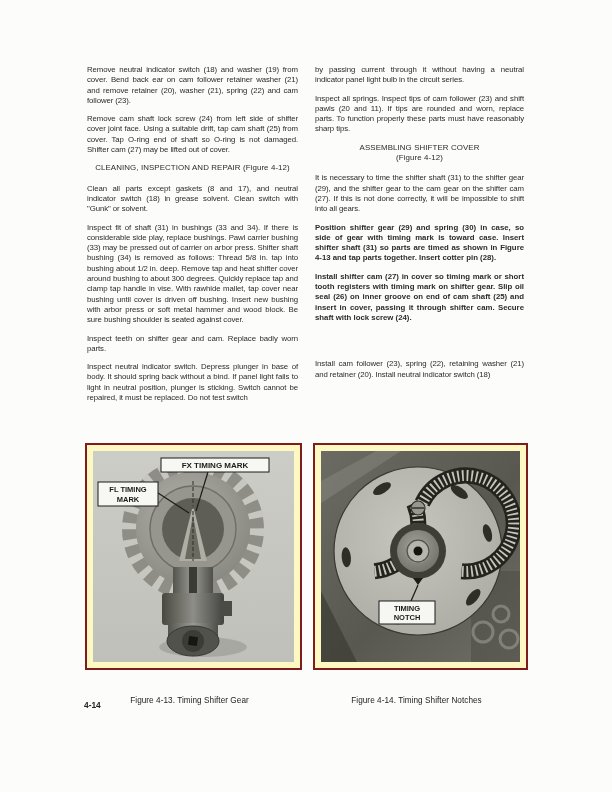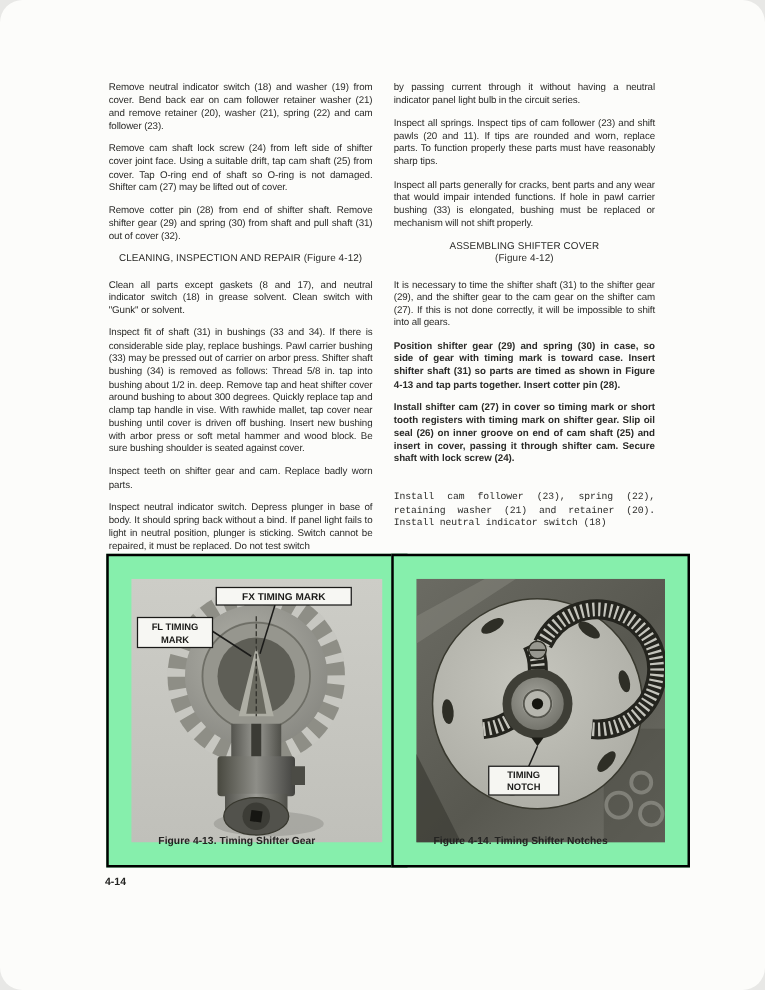--- a/index.html
+++ b/index.html
@@ -1,76 +1,74 @@
 <!DOCTYPE html>
 <html><head>
 <meta charset="utf-8">
 <style>
   html,body { margin:0; padding:0; background:#e8e8e6; }
   .page {
     position:relative; width:612px; height:792px; margin:0 auto;
     background:#fcfcfa; overflow:hidden;
-    font-family:"Liberation Sans", sans-serif; color:#2b2b29;border-radius:18px;
+    font-family:"Liberation Sans", sans-serif; color:#2b2b29;
   }
   .col {
     position:absolute; top:65px; font-size:7.8px; line-height:10.3px;
     text-align:justify; letter-spacing:-0.08px;
   }
   .col-left  { left:87px;  width:211px; }
   .col-right { left:315px; width:209px; }
   .col p { margin:0 0 8px 0; }
   .col h3 {
     margin:3px 0 10px 0; font-size:7.9px; font-weight:400;
     letter-spacing:0.1px; white-space:pre-line; text-align:center;
   }
   .col-right h3 { margin-top:7px; }
   p.em { font-weight:700; letter-spacing:0; }
-  p.gap-top { margin-top:21px;font-family:Liberation Mono, monospace; }
+  p.gap-top { margin-top:36px; }
 
   .figure {
-    position:absolute; border:2px solid #000000; background:#86efac; padding:18px;
+    position:absolute; border:2px solid #7f1d1d; background:#fef9c3; padding:6px;
   }
   .fig1 { left:85px;  top:443px; width:201px; height:211px; }
   .fig2 { left:313px; top:443px; width:199px; height:211px;text-align:right; }
   .figure svg { display:block; }
 
   .caption {
-    position:absolute; top:668px; font-size:8.2px; font-weight:700;
+    position:absolute; top:696px; font-size:8.2px; font-weight:400;
     text-align:center; color:#232321; letter-spacing:0.05px;
   }
   .cap1 { left:85px;  width:209px; }
   .cap2 { left:313px; width:207px; }
 
   .page-number {
     position:absolute; left:84px; top:681px; font-size:8.4px; font-weight:700;
     color:#232321;
     margin-top:19px;
   }
   svg text { font-family:"Liberation Sans", sans-serif; font-weight:700; fill:#1b1b19; }
 </style>
 </head>
 <body>
 
 <div class="page">
 
   <div class="col col-left">
     <p>Remove neutral indicator switch (18) and washer (19) from cover. Bend back ear on cam follower retainer washer (21) and remove retainer (20), washer (21), spring (22) and cam follower (23).</p>
     <p>Remove cam shaft lock screw (24) from left side of shifter cover joint face. Using a suitable drift, tap cam shaft (25) from cover. Tap O-ring end of shaft so O-ring is not damaged. Shifter cam (27) may be lifted out of cover.</p>
-    <p>Remove cotter pin (28) from end of shifter shaft. Remove shifter gear (29) and spring (30) from shaft and pull shaft (31) out of cover (32).</p>
     <h3>CLEANING, INSPECTION AND REPAIR (Figure 4-12)</h3>
     <p>Clean all parts except gaskets (8 and 17), and neutral indicator switch (18) in grease solvent. Clean switch with "Gunk" or solvent.</p>
     <p>Inspect fit of shaft (31) in bushings (33 and 34). If there is considerable side play, replace bushings. Pawl carrier bushing (33) may be pressed out of carrier on arbor press. Shifter shaft bushing (34) is removed as follows: Thread 5/8 in. tap into bushing about 1/2 in. deep. Remove tap and heat shifter cover around bushing to about 300 degrees. Quickly replace tap and clamp tap handle in vise. With rawhide mallet, tap cover near bushing until cover is driven off bushing. Insert new bushing with arbor press or soft metal hammer and wood block. Be sure bushing shoulder is seated against cover.</p>
     <p>Inspect teeth on shifter gear and cam. Replace badly worn parts.</p>
     <p>Inspect neutral indicator switch. Depress plunger in base of body. It should spring back without a bind. If panel light fails to light in neutral position, plunger is sticking. Switch cannot be repaired, it must be replaced. Do not test switch</p>
   </div>
 
   <div class="col col-right">
     <p>by passing current through it without having a neutral indicator panel light bulb in the circuit series.</p>
     <p>Inspect all springs. Inspect tips of cam follower (23) and shift pawls (20 and 11). If tips are rounded and worn, replace parts. To function properly these parts must have reasonably sharp tips.</p>
-    <p>Inspect all parts generally for cracks, bent parts and any wear that would impair intended functions. If hole in pawl carrier bushing (33) is elongated, bushing must be replaced or mechanism will not shift properly.</p>
     <h3>ASSEMBLING SHIFTER COVER
 (Figure 4-12)</h3>
     <p>It is necessary to time the shifter shaft (31) to the shifter gear (29), and the shifter gear to the cam gear on the shifter cam (27). If this is not done correctly, it will be impossible to shift into all gears.</p>
     <p class="em">Position shifter gear (29) and spring (30) in case, so side of gear with timing mark is toward case. Insert shifter shaft (31) so parts are timed as shown in Figure 4-13 and tap parts together. Insert cotter pin (28).</p>
     <p class="em">Install shifter cam (27) in cover so timing mark or short tooth registers with timing mark on shifter gear. Slip oil seal (26) on inner groove on end of cam shaft (25) and insert in cover, passing it through shifter cam. Secure shaft with lock screw (24).</p>
     <p class="gap-top">Install cam follower (23), spring (22), retaining washer (21) and retainer (20). Install neutral indicator switch (18)</p>
   </div>
 
   <div class="figure fig1">
     <svg width="201" height="211" viewBox="0 0 201 211">

